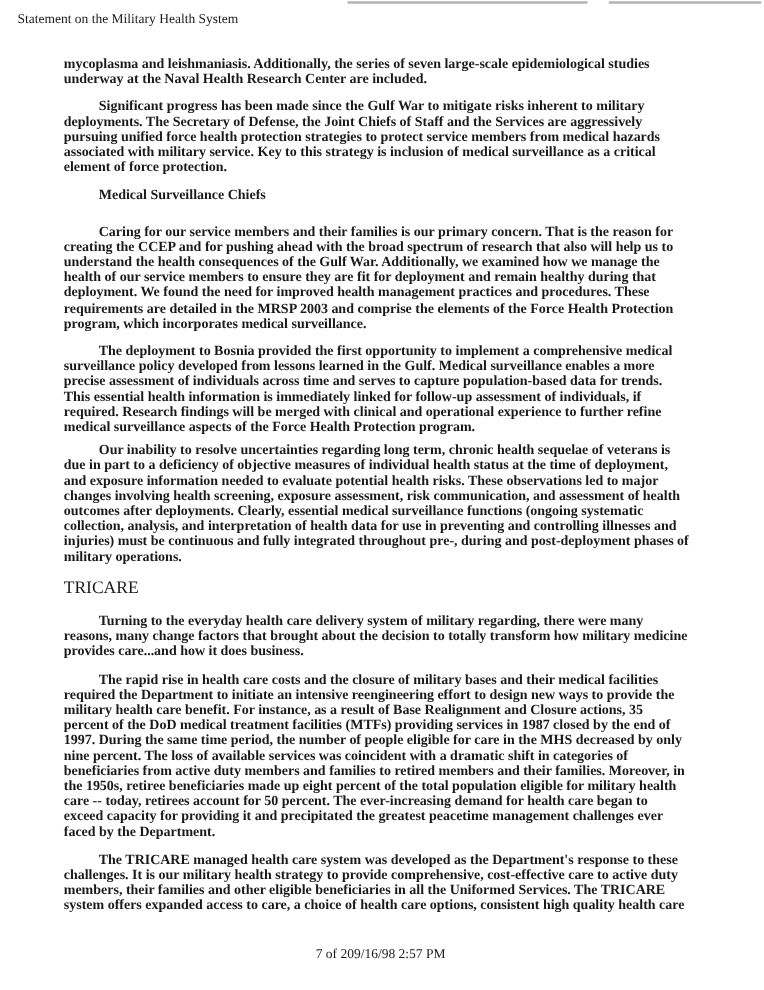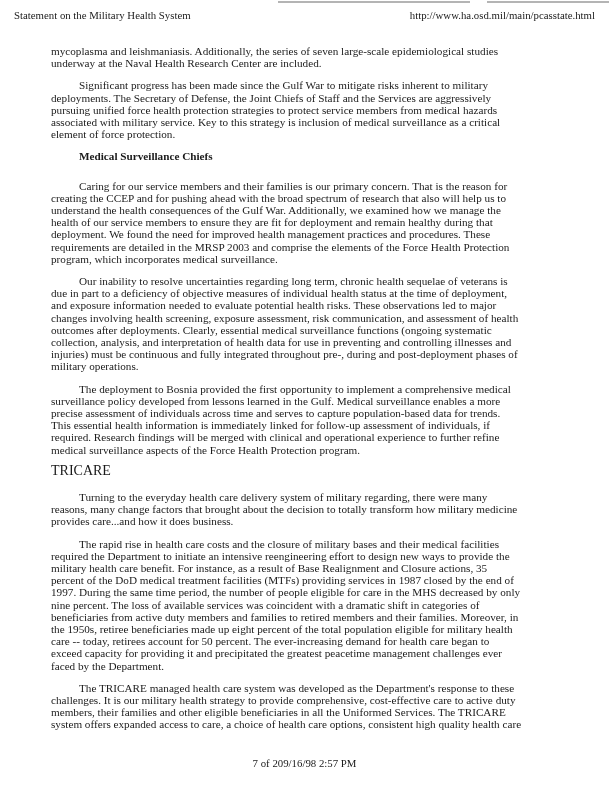--- a/index.html
+++ b/index.html
@@ -37,20 +37,21 @@
     top: 45px;
     left: 51px;
     width: 530px;
     font-size: 11.2px;
     line-height: 12.2px;
   }
   .para {
     margin: 0 0 10px 0;
     text-indent: 28px;
     white-space: pre;
+    font-weight: bold;
   }
   .para.no-indent { text-indent: 0; }
   .para.tight { margin-bottom: 6px; }
   .sub-heading {
     font-weight: bold;
     font-size: 11.2px;
     line-height: 12.2px;
     margin: 0 0 17px 28px;
     white-space: pre;
   }
@@ -75,53 +76,52 @@
 </head>
 <body>
 
 <div class="page">
 
   <div class="scan-line seg1"></div>
   <div class="scan-line seg2"></div>
 
   <div class="header">
     <span>Statement on the Military Health System</span>
-    <span>http://www.ha.osd.mil/main/pcasstate.html</span>
   </div>
 
   <div class="content">
     <div class="para no-indent">mycoplasma and leishmaniasis. Additionally, the series of seven large-scale epidemiological studies
 underway at the Naval Health Research Center are included.</div>
     <div class="para">Significant progress has been made since the Gulf War to mitigate risks inherent to military
 deployments. The Secretary of Defense, the Joint Chiefs of Staff and the Services are aggressively
 pursuing unified force health protection strategies to protect service members from medical hazards
 associated with military service. Key to this strategy is inclusion of medical surveillance as a critical
 element of force protection.</div>
     <div class="sub-heading">Medical Surveillance Chiefs</div>
     <div class="para">Caring for our service members and their families is our primary concern. That is the reason for
 creating the CCEP and for pushing ahead with the broad spectrum of research that also will help us to
 understand the health consequences of the Gulf War. Additionally, we examined how we manage the
 health of our service members to ensure they are fit for deployment and remain healthy during that
 deployment. We found the need for improved health management practices and procedures. These
 requirements are detailed in the MRSP 2003 and comprise the elements of the Force Health Protection
 program, which incorporates medical surveillance.</div>
+    <div class="para tight">The deployment to Bosnia provided the first opportunity to implement a comprehensive medical
+surveillance policy developed from lessons learned in the Gulf. Medical surveillance enables a more
+precise assessment of individuals across time and serves to capture population-based data for trends.
+This essential health information is immediately linked for follow-up assessment of individuals, if
+required. Research findings will be merged with clinical and operational experience to further refine
+medical surveillance aspects of the Force Health Protection program.</div>
     <div class="para">Our inability to resolve uncertainties regarding long term, chronic health sequelae of veterans is
 due in part to a deficiency of objective measures of individual health status at the time of deployment,
 and exposure information needed to evaluate potential health risks. These observations led to major
 changes involving health screening, exposure assessment, risk communication, and assessment of health
 outcomes after deployments. Clearly, essential medical surveillance functions (ongoing systematic
 collection, analysis, and interpretation of health data for use in preventing and controlling illnesses and
 injuries) must be continuous and fully integrated throughout pre-, during and post-deployment phases of
 military operations.</div>
-    <div class="para tight">The deployment to Bosnia provided the first opportunity to implement a comprehensive medical
-surveillance policy developed from lessons learned in the Gulf. Medical surveillance enables a more
-precise assessment of individuals across time and serves to capture population-based data for trends.
-This essential health information is immediately linked for follow-up assessment of individuals, if
-required. Research findings will be merged with clinical and operational experience to further refine
-medical surveillance aspects of the Force Health Protection program.</div>
     <div class="major-heading">TRICARE</div>
     <div class="para">Turning to the everyday health care delivery system of military regarding, there were many
 reasons, many change factors that brought about the decision to totally transform how military medicine
 provides care...and how it does business.</div>
     <div class="para">The rapid rise in health care costs and the closure of military bases and their medical facilities
 required the Department to initiate an intensive reengineering effort to design new ways to provide the
 military health care benefit. For instance, as a result of Base Realignment and Closure actions, 35
 percent of the DoD medical treatment facilities (MTFs) providing services in 1987 closed by the end of
 1997. During the same time period, the number of people eligible for care in the MHS decreased by only
 nine percent. The loss of available services was coincident with a dramatic shift in categories of

